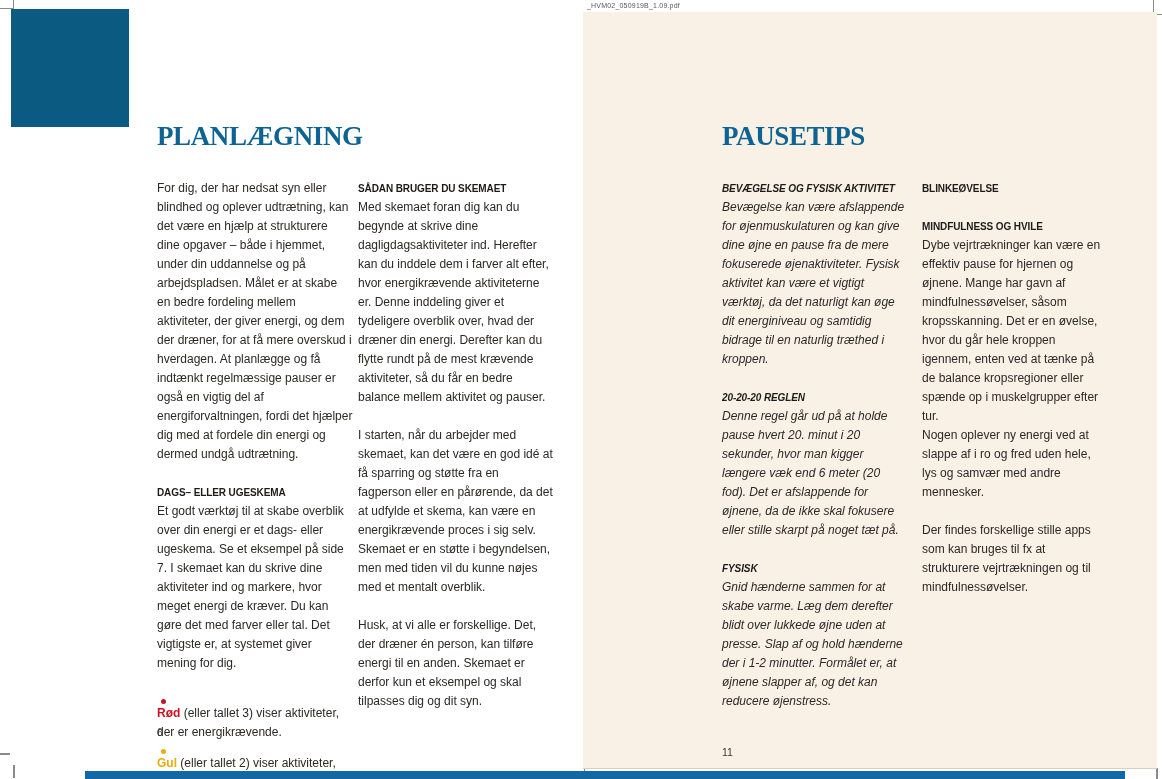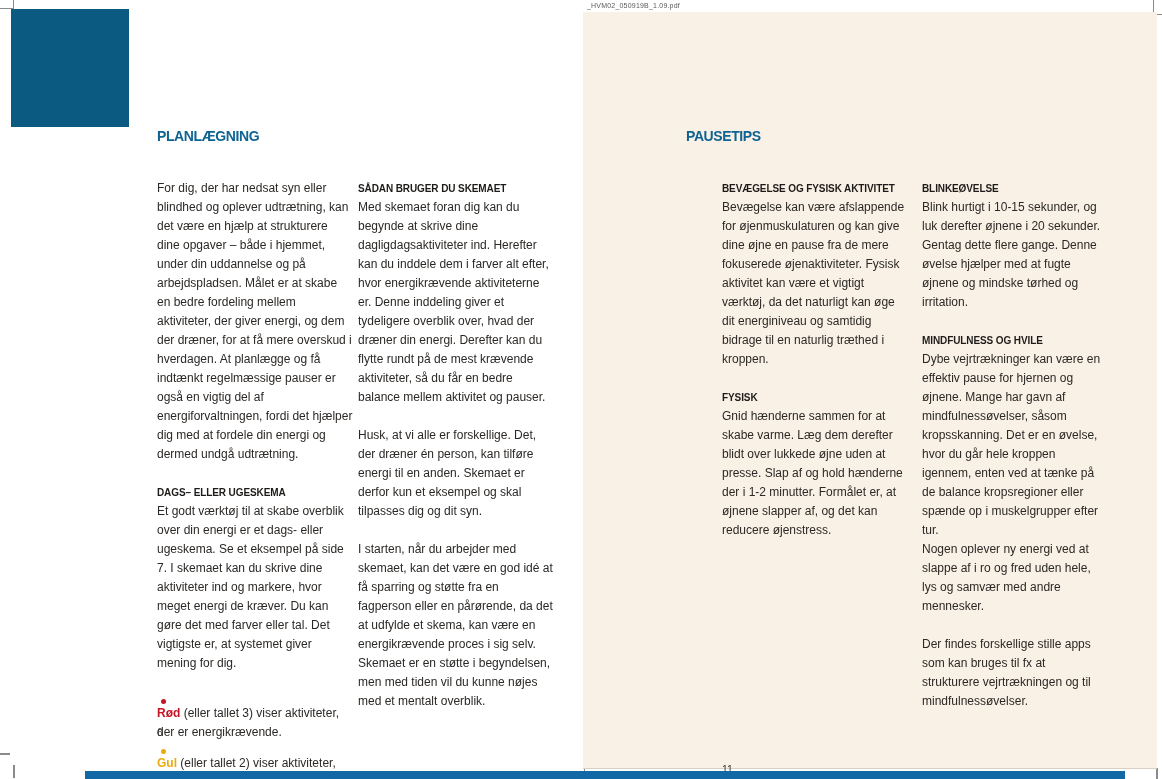--- a/index.html
+++ b/index.html
@@ -4,21 +4,21 @@
 <style>
   html,body{margin:0;padding:0;background:#ffffff;}
   .canvas{
     position:relative;width:1162px;height:779px;overflow:hidden;background:#ffffff;
     font-family:"Liberation Sans","DejaVu Sans",sans-serif;color:#2b2825;
   }
   .crop{position:absolute;background:#8a8a8a;}
   .blue-square{position:absolute;left:11px;top:9px;width:118px;height:118px;background:#0a5a82;}
   .right-page{position:absolute;left:583px;top:12px;width:574px;height:756px;background:#faf1e6;border-bottom:1px solid #d9d0c4;}
   .filename{position:absolute;left:587px;top:2px;font-size:7px;color:#5a5a5a;letter-spacing:0.2px;}
-  .page-title{position:absolute;top:126px;font-size:14px;line-height:21px;font-weight:bold;color:#0d6392;letter-spacing:-0.4px;}
+  .page-title{position:absolute;top:126px;font-size:27px;line-height:21px;font-weight:bold;color:#0d6392;letter-spacing:-0.4px;font-family:Liberation Serif, serif;}
   .col{position:absolute;top:179px;font-size:12px;line-height:19px;color:#2b2825;text-align:left;}
   .col p{margin:0 0 19px 0;}
   .col p.tight{margin-bottom:0;}
   .shead{font-size:10px;line-height:19px;font-weight:bold;color:#1d1b19;letter-spacing:-0.1px;}
   .section{margin-bottom:19px;}
   .section:last-child{margin-bottom:0;}
   .bullets{margin-top:0;}
   .bullet{display:flex;align-items:flex-start;flex-direction:column;}
   .dot{width:5px;height:5px;border-radius:50%;margin:7px 11px 0 4px;flex:none;}
   .dot.red{background:#c41425;}
@@ -64,49 +64,52 @@
         <span class="dot yellow"></span>
         <span><strong class="lead yellow">Gul</strong><span> (eller tallet 2) viser aktiviteter, der er nogenlunde neutrale.</span></span>
       </div>
 
     </div>
   </div>
 
   <div class="col" style="left:358px;width:196px;">
     <div class="shead">SÅDAN BRUGER DU SKEMAET</div>
     <p>Med skemaet foran dig kan du begynde at skrive dine dagligdagsaktiviteter ind. Herefter kan du inddele dem i farver alt efter, hvor energikrævende aktiviteterne er. Denne inddeling giver et tydeligere overblik over, hvad der dræner din energi. Derefter kan du flytte rundt på de mest krævende aktiviteter, så du får en bedre balance mellem aktivitet og pauser.</p>
+    <p>I starten, når du arbejder med skemaet, kan det være en god idé at få sparring og støtte fra en fagperson eller en pårørende, da det at udfylde et skema, kan være en energikrævende proces i sig selv. Skemaet er en støtte i begyndelsen, men med tiden vil du kunne nøjes med et mentalt overblik.</p>
     <p>Husk, at vi alle er forskellige. Det, der dræner én person, kan tilføre energi til en anden. Skemaet er derfor kun et eksempel og skal tilpasses dig og dit syn.</p>
-    <p>I starten, når du arbejder med skemaet, kan det være en god idé at få sparring og støtte fra en fagperson eller en pårørende, da det at udfylde et skema, kan være en energikrævende proces i sig selv. Skemaet er en støtte i begyndelsen, men med tiden vil du kunne nøjes med et mentalt overblik.</p>
   </div>
 
   <div class="pagenum" style="left:157px;top:726px;">6</div>
 
-  <div class="page-title" style="left:686px;">PAUSETIPS</div>
+  <div class="page-title" style="left:722px;">PAUSETIPS</div>
 
-  <div class="col" style="left:722px;width:184px;">
+  <div class="col" style="left:722px;width:184px;font-style:italic;">
     <div class="section">
       <div class="shead">BEVÆGELSE OG FYSISK AKTIVITET</div>
       <p class="tight">Bevægelse kan være afslappende for øjenmuskulaturen og kan give dine øjne en pause fra de mere fokuserede øjenaktiviteter. Fysisk aktivitet kan være et vigtigt værktøj, da det naturligt kan øge dit energiniveau og samtidig bidrage til en naturlig træthed i kroppen.</p>
+    </div>
+    <div class="section">
+      <div class="shead">20-20-20 REGLEN</div>
+      <p class="tight">Denne regel går ud på at holde pause hvert 20. minut i 20 sekunder, hvor man kigger længere væk end 6 meter (20 fod). Det er afslappende for øjnene, da de ikke skal fokusere eller stille skarpt på noget tæt på.</p>
     </div>
     <div class="section">
       <div class="shead">FYSISK</div>
       <p class="tight">Gnid hænderne sammen for at skabe varme. Læg dem derefter blidt over lukkede øjne uden at presse. Slap af og hold hænderne der i 1-2 minutter. Formålet er, at øjnene slapper af, og det kan reducere øjenstress.</p>
     </div>
   </div>
 
   <div class="col" style="left:922px;width:184px;">
     <div class="section">
       <div class="shead">BLINKEØVELSE</div>
-      <p class="tight">Blink hurtigt i 10-15 sekunder, og luk derefter øjnene i 20 sekunder. Gentag dette flere gange. Denne øvelse hjælper med at fugte øjnene og mindske tørhed og irritation.</p>
     </div>
     <div class="section">
       <div class="shead">MINDFULNESS OG HVILE</div>
       <p class="tight">Dybe vejrtrækninger kan være en effektiv pause for hjernen og øjnene. Mange har gavn af mindfulnessøvelser, såsom kropsskanning. Det er en øvelse, hvor du går hele kroppen igennem, enten ved at tænke på de balance kropsregioner eller spænde op i muskelgrupper efter tur.</p>
       <p>Nogen oplever ny energi ved at slappe af i ro og fred uden hele, lys og samvær med andre mennesker.</p>
       <p class="tight">Der findes forskellige stille apps som kan bruges til fx at strukturere vejrtrækningen og til mindfulnessøvelser.</p>
     </div>
   </div>
 
-  <div class="pagenum" style="left:722px;top:763px;">11</div>
+  <div class="pagenum" style="left:722px;top:746px;">11</div>
 
   <div class="footer-bar"></div>
 
 </div>
 
 </body></html>

